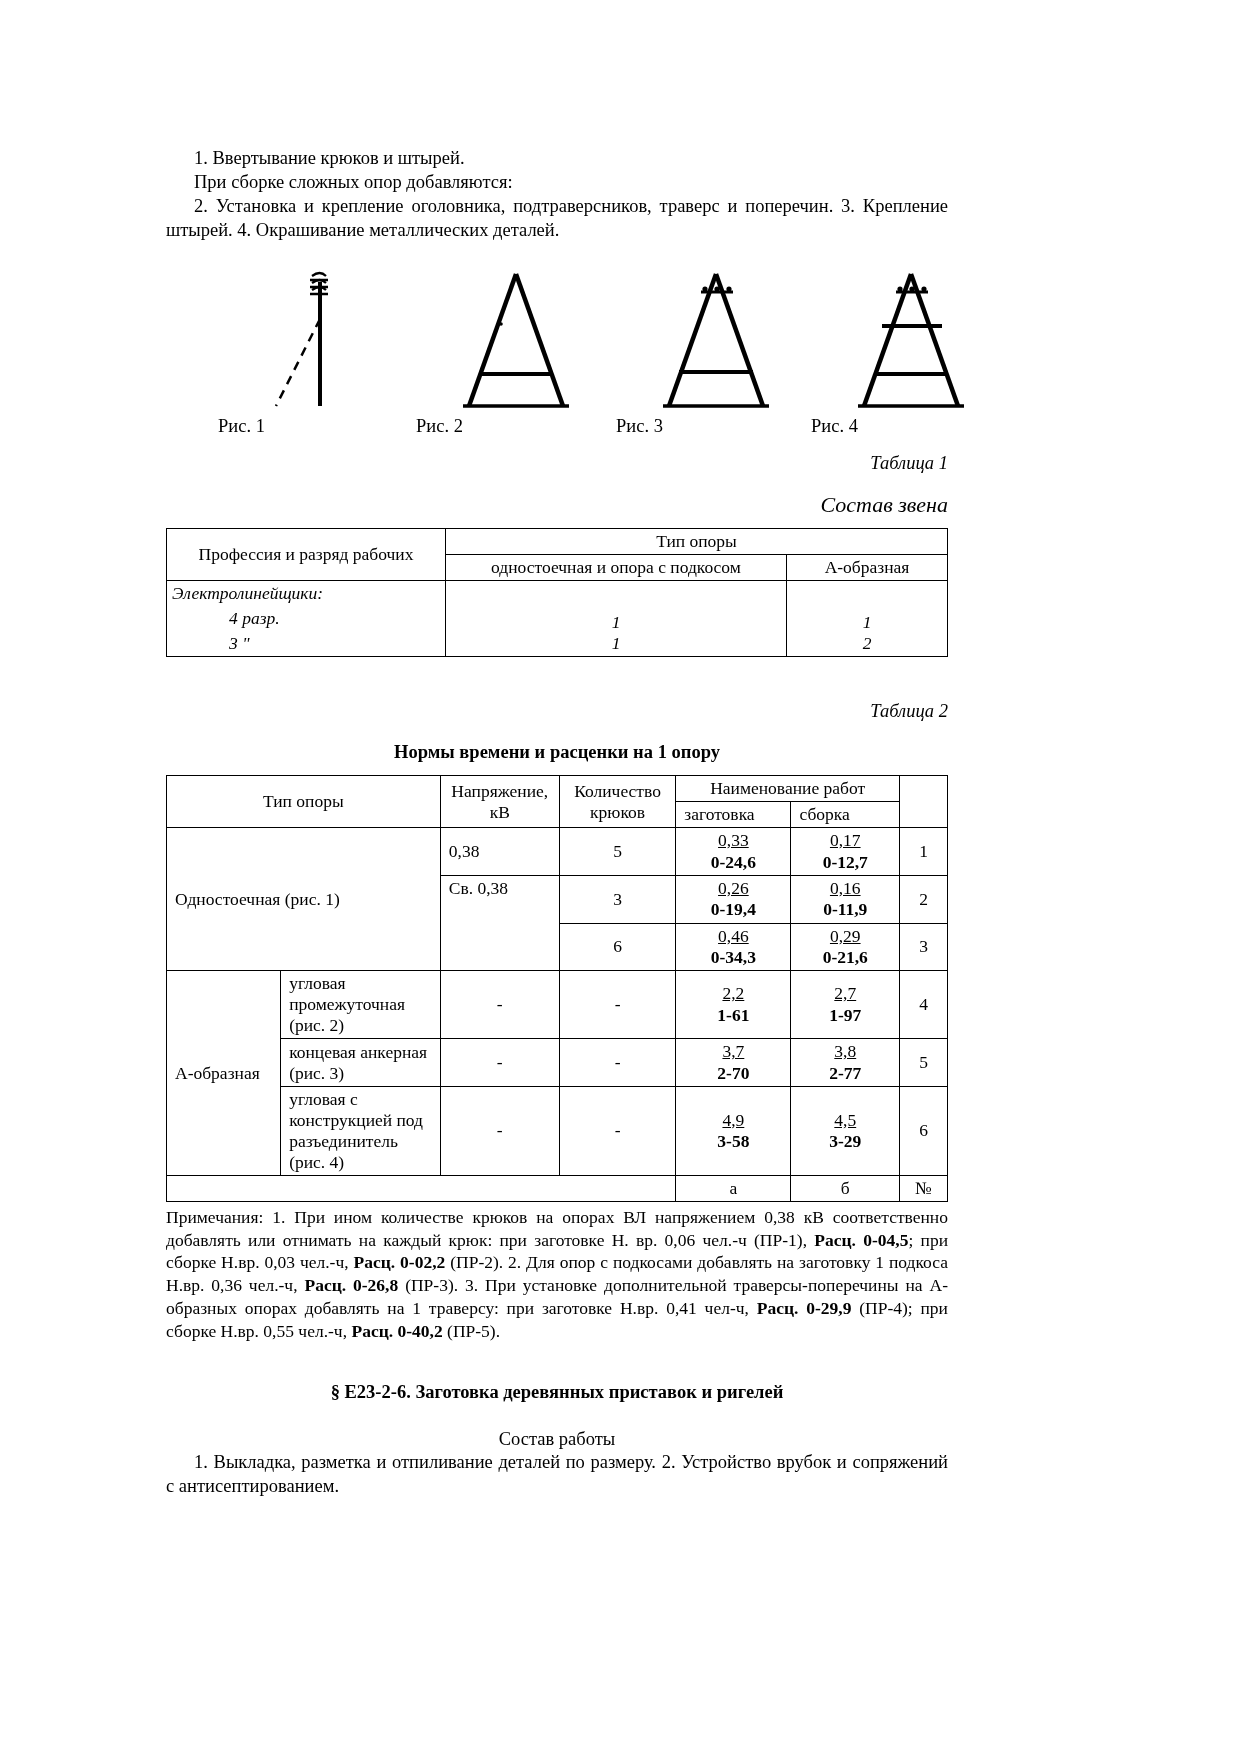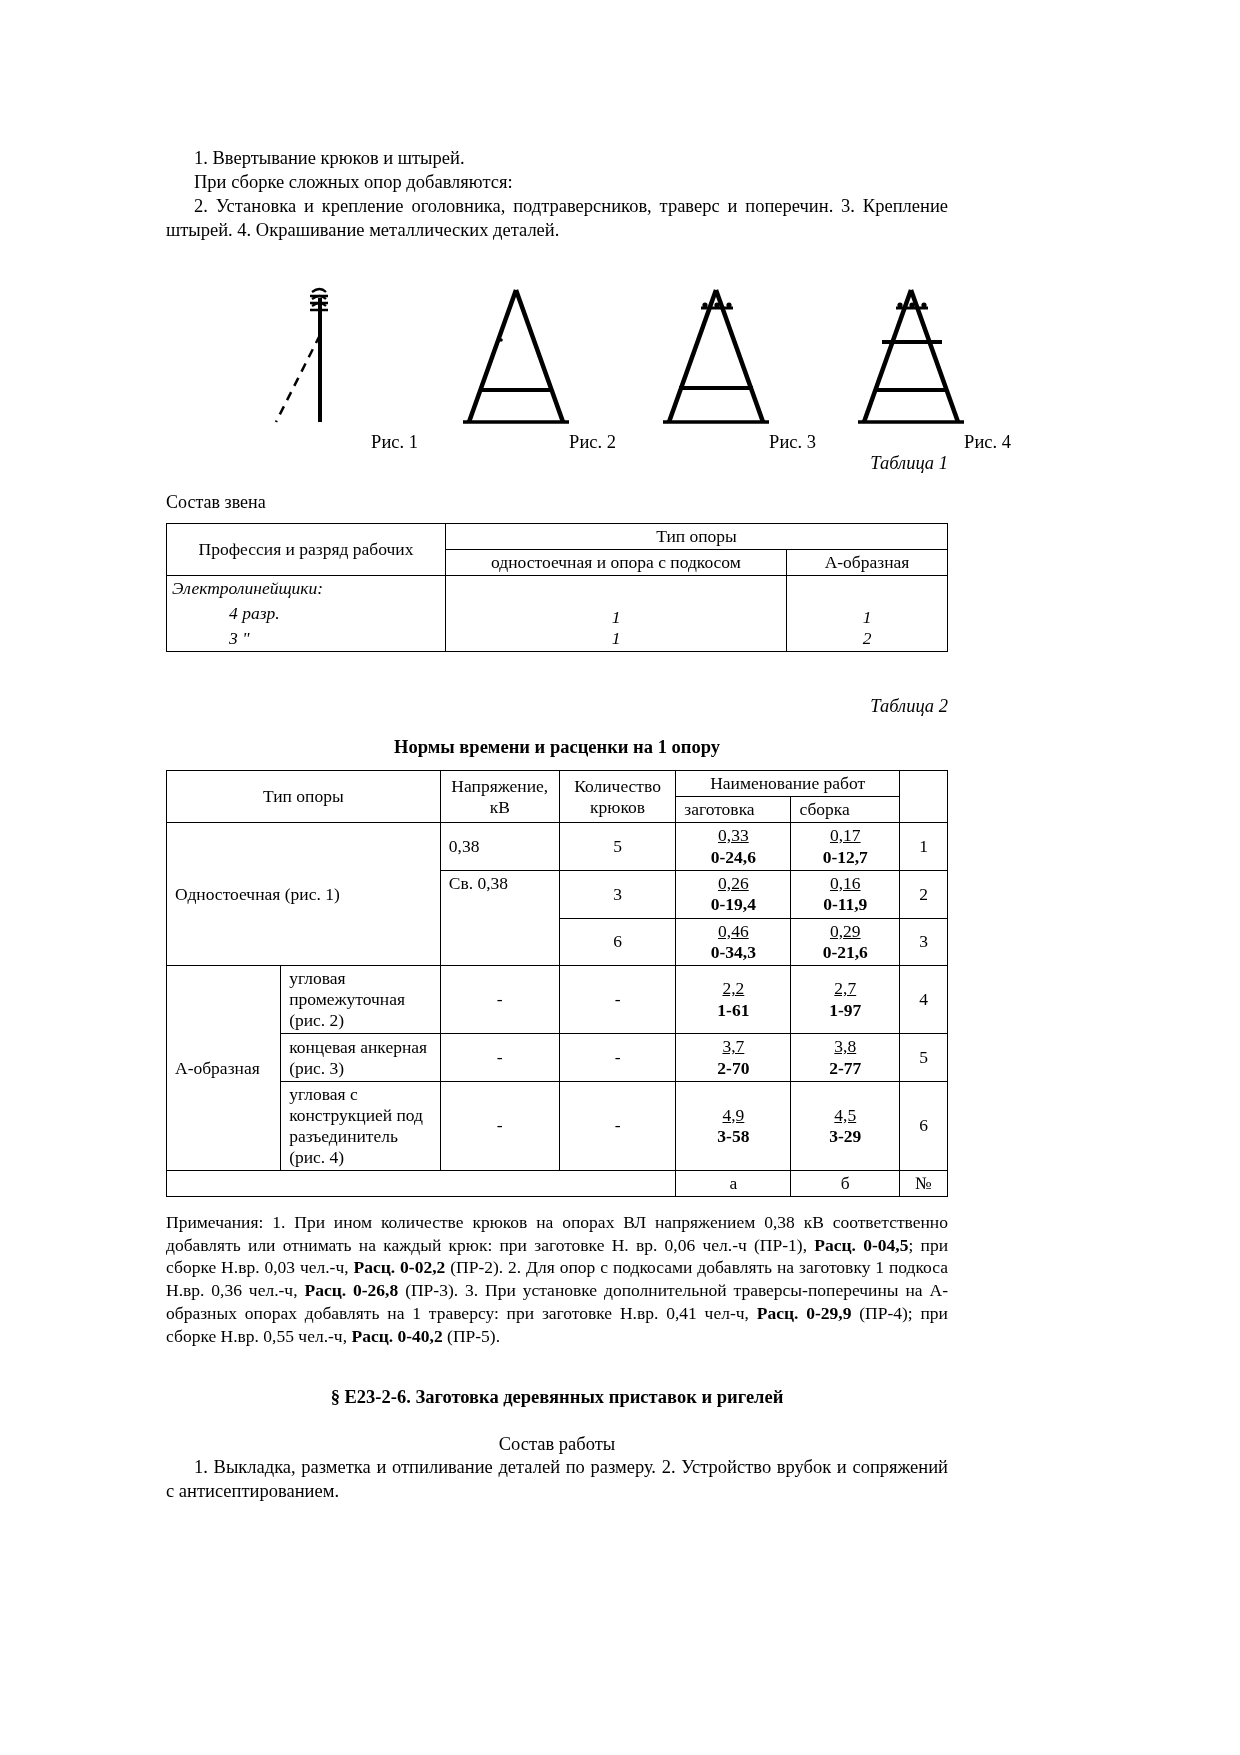--- a/index.html
+++ b/index.html
@@ -37,44 +37,45 @@
   .just-full { text-align: justify; text-align-last: left; }
 
   
   .figures {
     position: relative;
     height: 175px;
     margin-top: 22px;
   }
   .fig {
     position: absolute;
-    top: 16px;
+    top: 0;
     width: 200px;
-    text-align: right;
+    text-align: left;
   }
   .fig svg { display: block; margin: 0 auto; }
   .fig .caption {
     font-size: 18.5px;
     margin-top: 2px;
   }
   .fig1 { left: 52px; }
   .fig2 { left: 250px; }
   .fig3 { left: 450px; }
   .fig4 { left: 645px; }
 
   
   .tbl-label {
     text-align: right;
     font-size: 18.5px;
     margin-top: 14px;
     font-style: italic;
   }
   .centered-italic {
-    text-align: left;
-    font-size: 18px;
+    text-align: right;
+    font-style: italic;
+    font-size: 22px;
     margin-top: 18px;
   }
   .centered-bold {
     text-align: center;
     font-weight: bold;
     font-size: 18.5px;
     margin-top: 20px;
   }
 
   
@@ -95,21 +96,21 @@
   .t1 .sub { padding-left: 62px; }
 
   .t2 { margin-top: 12px; }
   .t2 td { text-align: center; }
   .t2 td.l { text-align: left; padding-left: 8px; }
   .t2 .topname { text-decoration: underline; }
   .t2 .botname { font-weight: bold; }
   .cellpair { line-height: 1.22; }
 
   .notes {
-    margin-top: 14px;
+    margin-top: 4px;
     font-size: 17.5px;
     line-height: 1.30;
     text-align: justify;
   }
   .notes b { font-weight: bold; }
   .section-head {
     text-align: center;
     font-weight: bold;
     font-size: 18.5px;
     margin-top: 40px;

